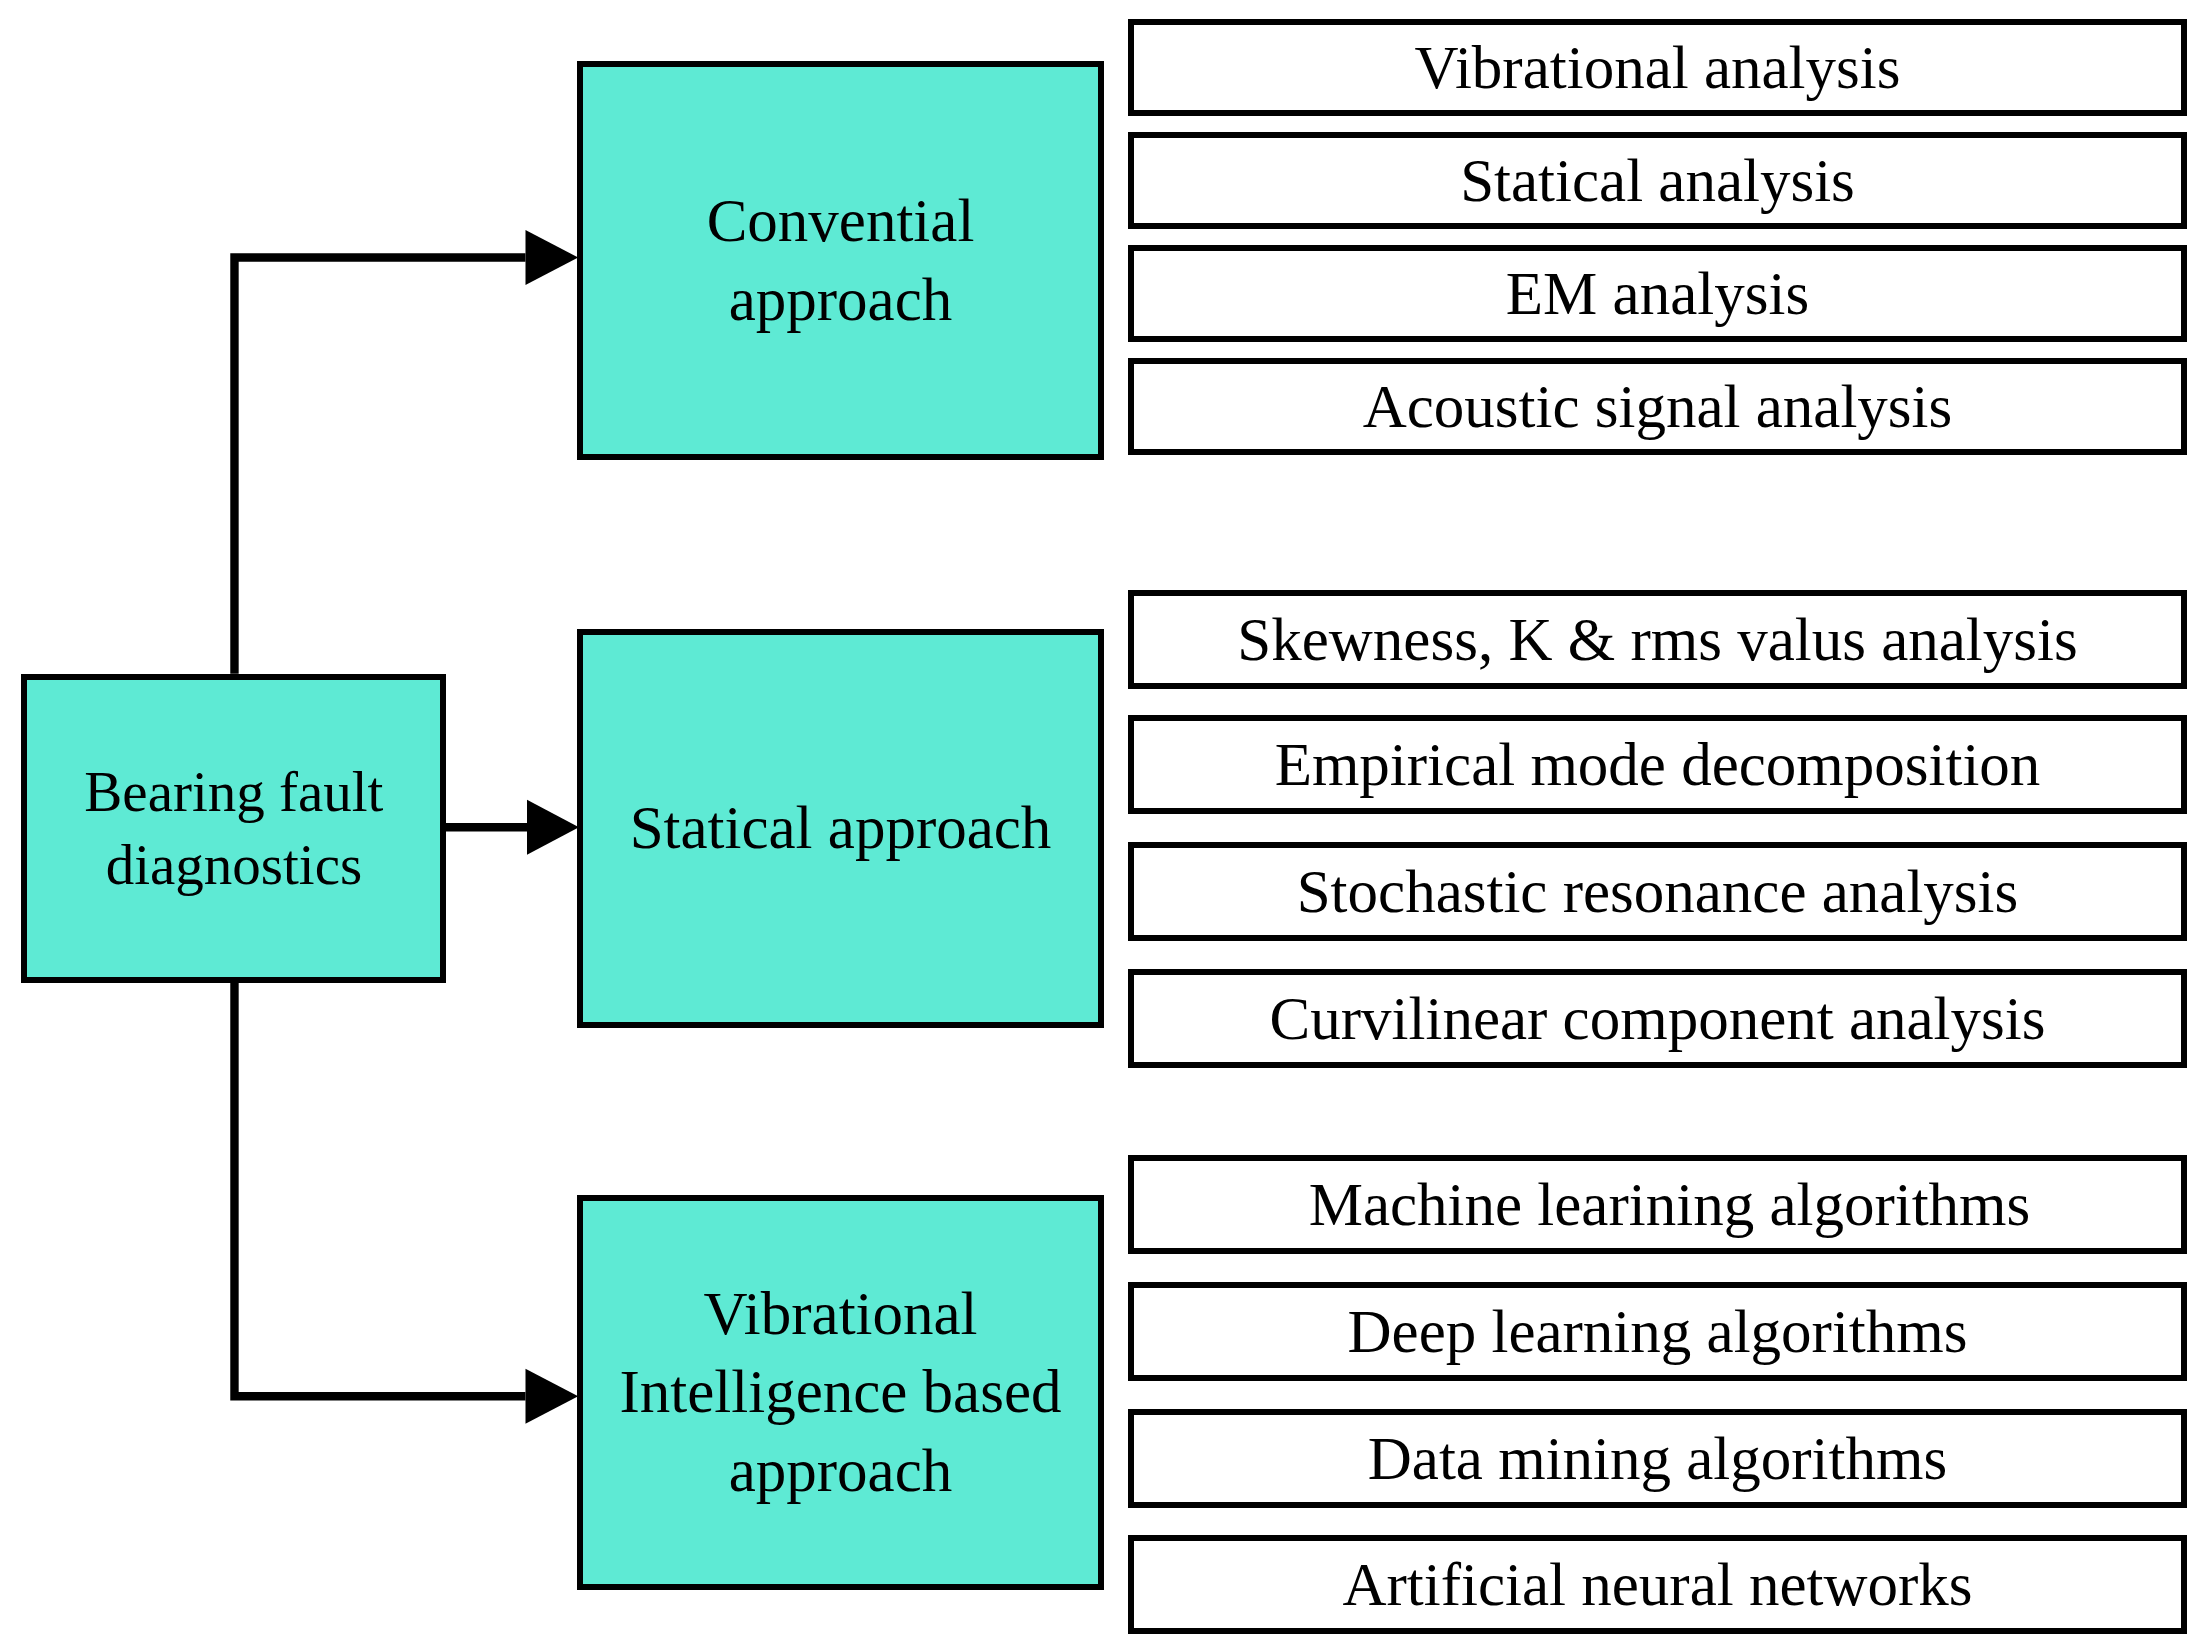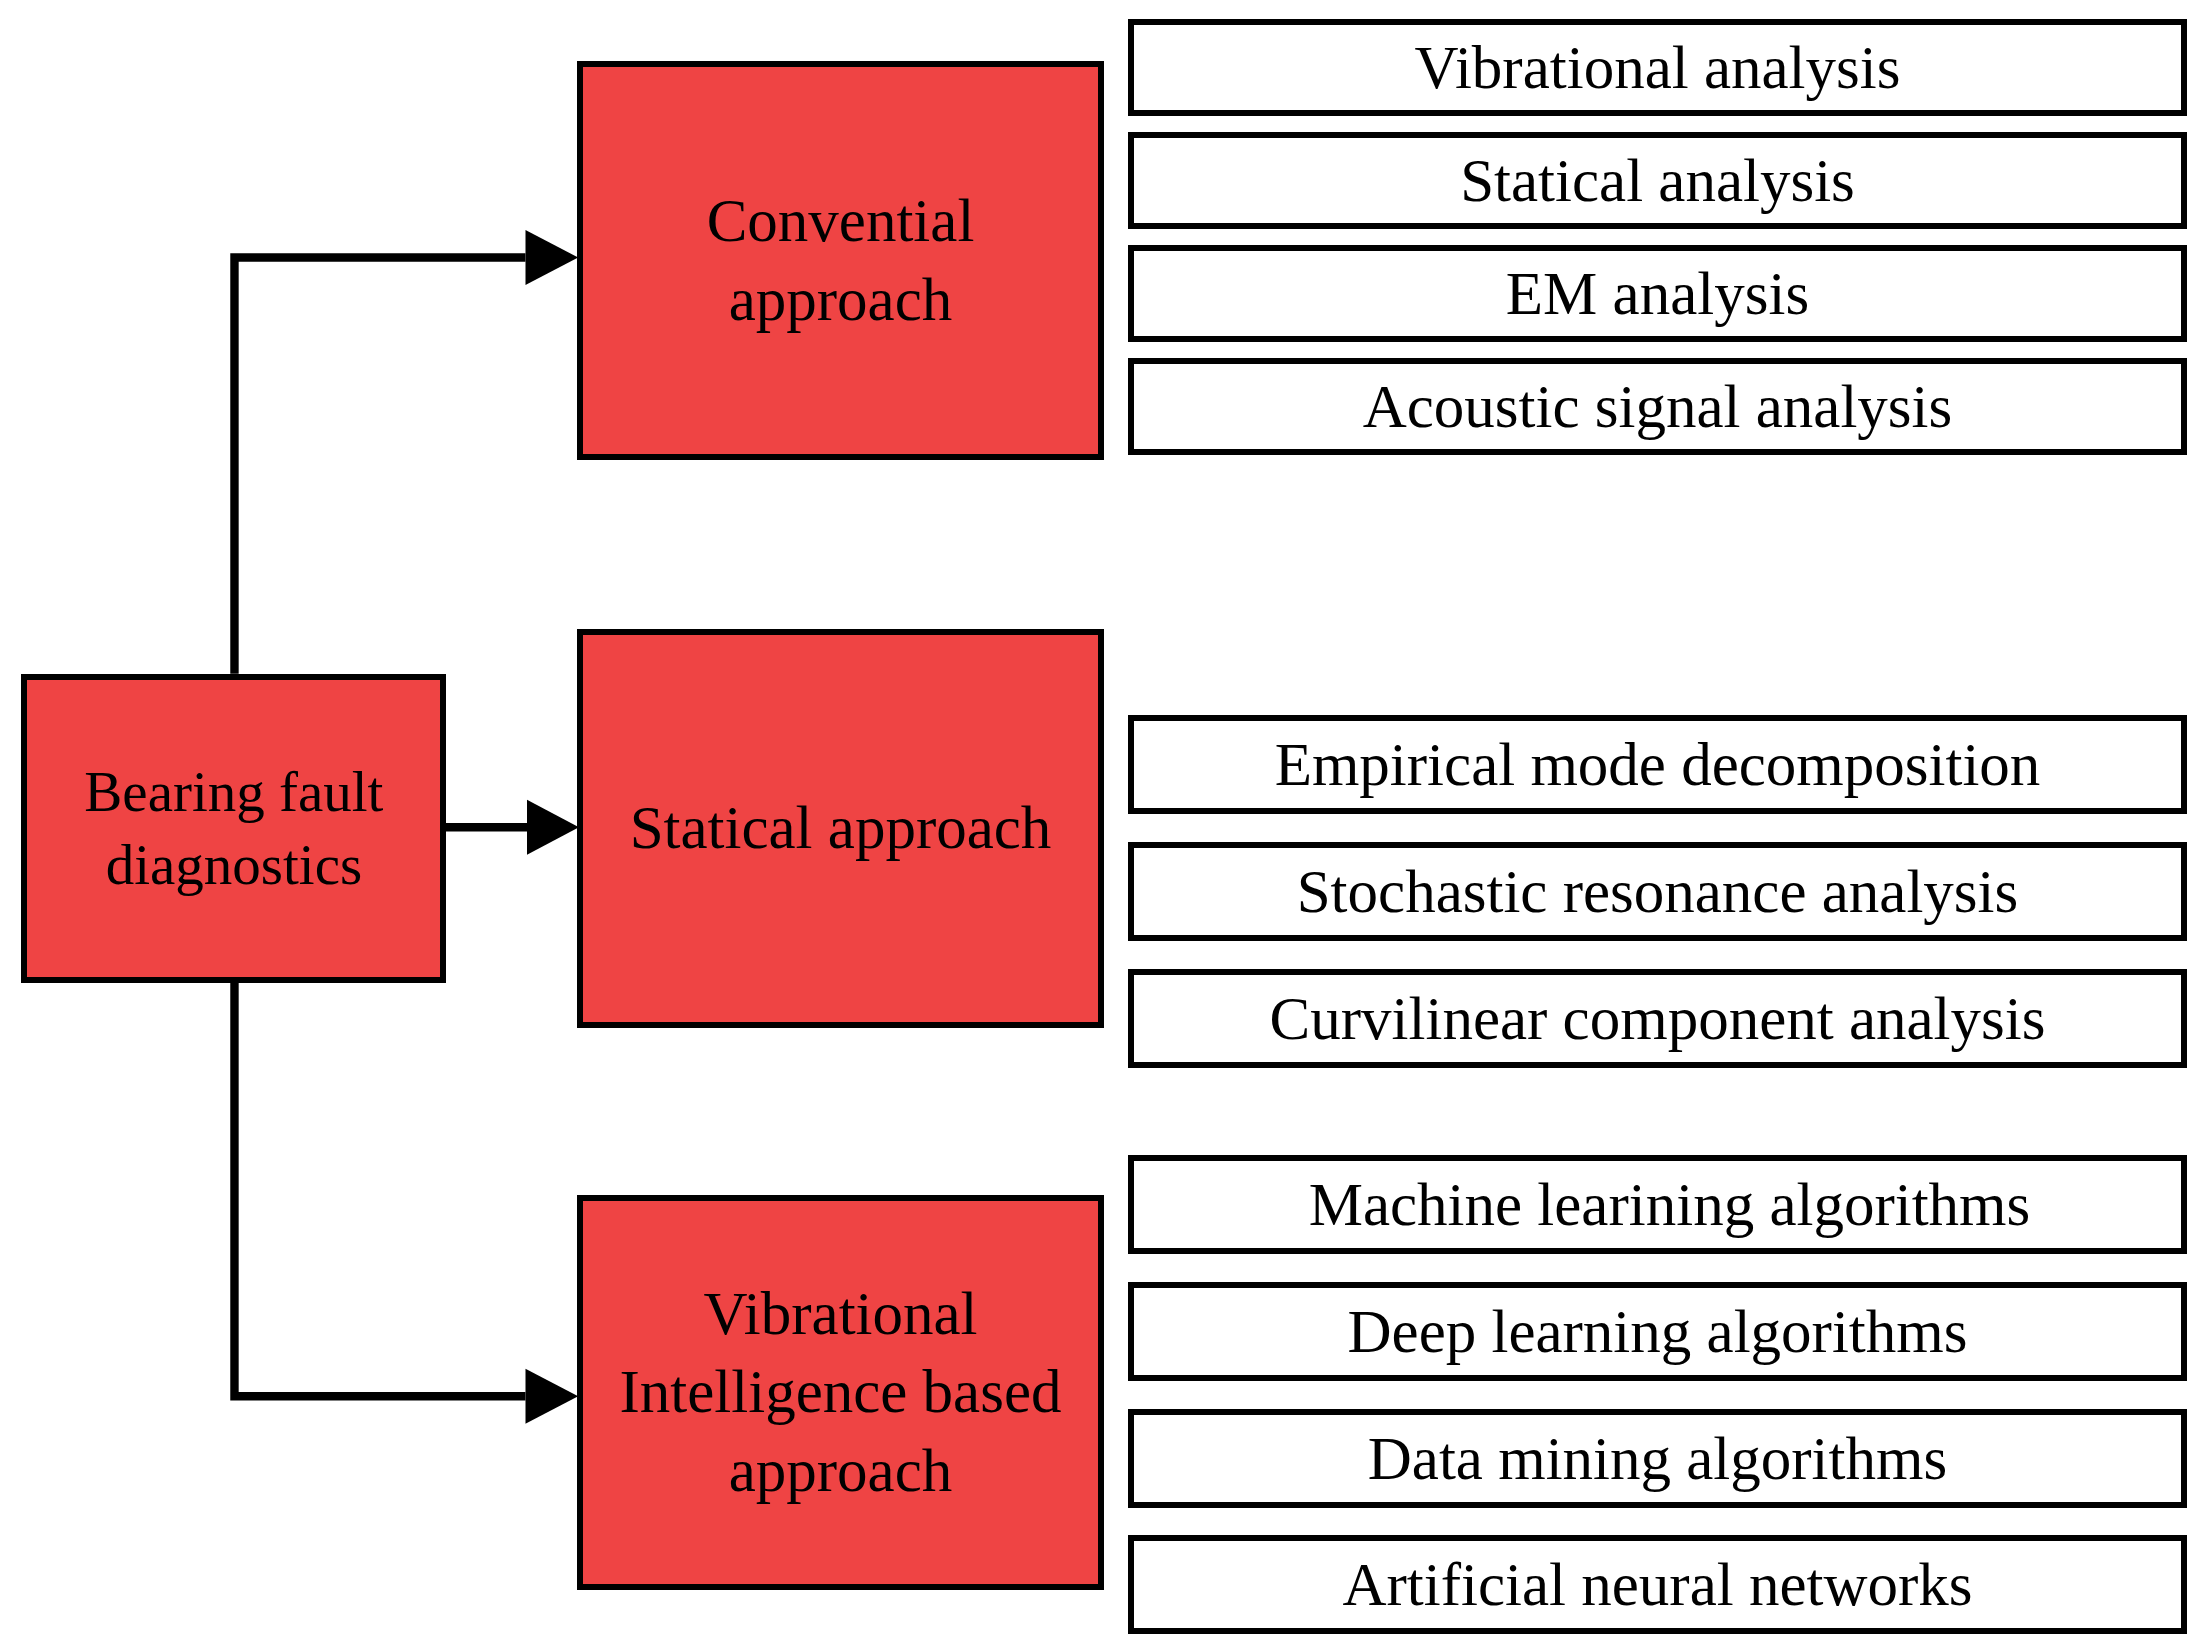--- a/index.html
+++ b/index.html
@@ -20,21 +20,21 @@
     position: absolute;
     left: 0;
     top: 0;
     width: 2205px;
     height: 1653px;
   }
   .node {
     position: absolute;
     box-sizing: border-box;
     border: 6.9px solid #000000;
-    background: #ef4444;
+    background: #5eead4;
     display: flex;
     flex-direction: column;
     align-items: center;
     justify-content: center;
     text-align: center;
   }
   .ln {
     display: block;
     white-space: nowrap;
     line-height: 1.28;
@@ -105,20 +105,21 @@
     <span class="ln">Vibrational</span>
     <span class="ln">Intelligence based</span>
     <span class="ln">approach</span>
   </div>
 
   <div class="leaf g1 l1">Vibrational analysis</div>
   <div class="leaf g1 l2">Statical analysis</div>
   <div class="leaf g1 l3">EM analysis</div>
   <div class="leaf g1 l4">Acoustic signal analysis</div>
 
+  <div class="leaf g2 l5">Skewness, K &amp; rms valus analysis</div>
   <div class="leaf g2 l6">Empirical mode decomposition</div>
   <div class="leaf g2 l7">Stochastic resonance analysis</div>
   <div class="leaf g2 l8">Curvilinear component analysis</div>
 
   <div class="leaf g3 l9">Machine learining algorithms</div>
   <div class="leaf g3 l10">Deep learning algorithms</div>
   <div class="leaf g3 l11">Data mining algorithms</div>
   <div class="leaf g3 l12">Artificial neural networks</div>
 
 </div>

